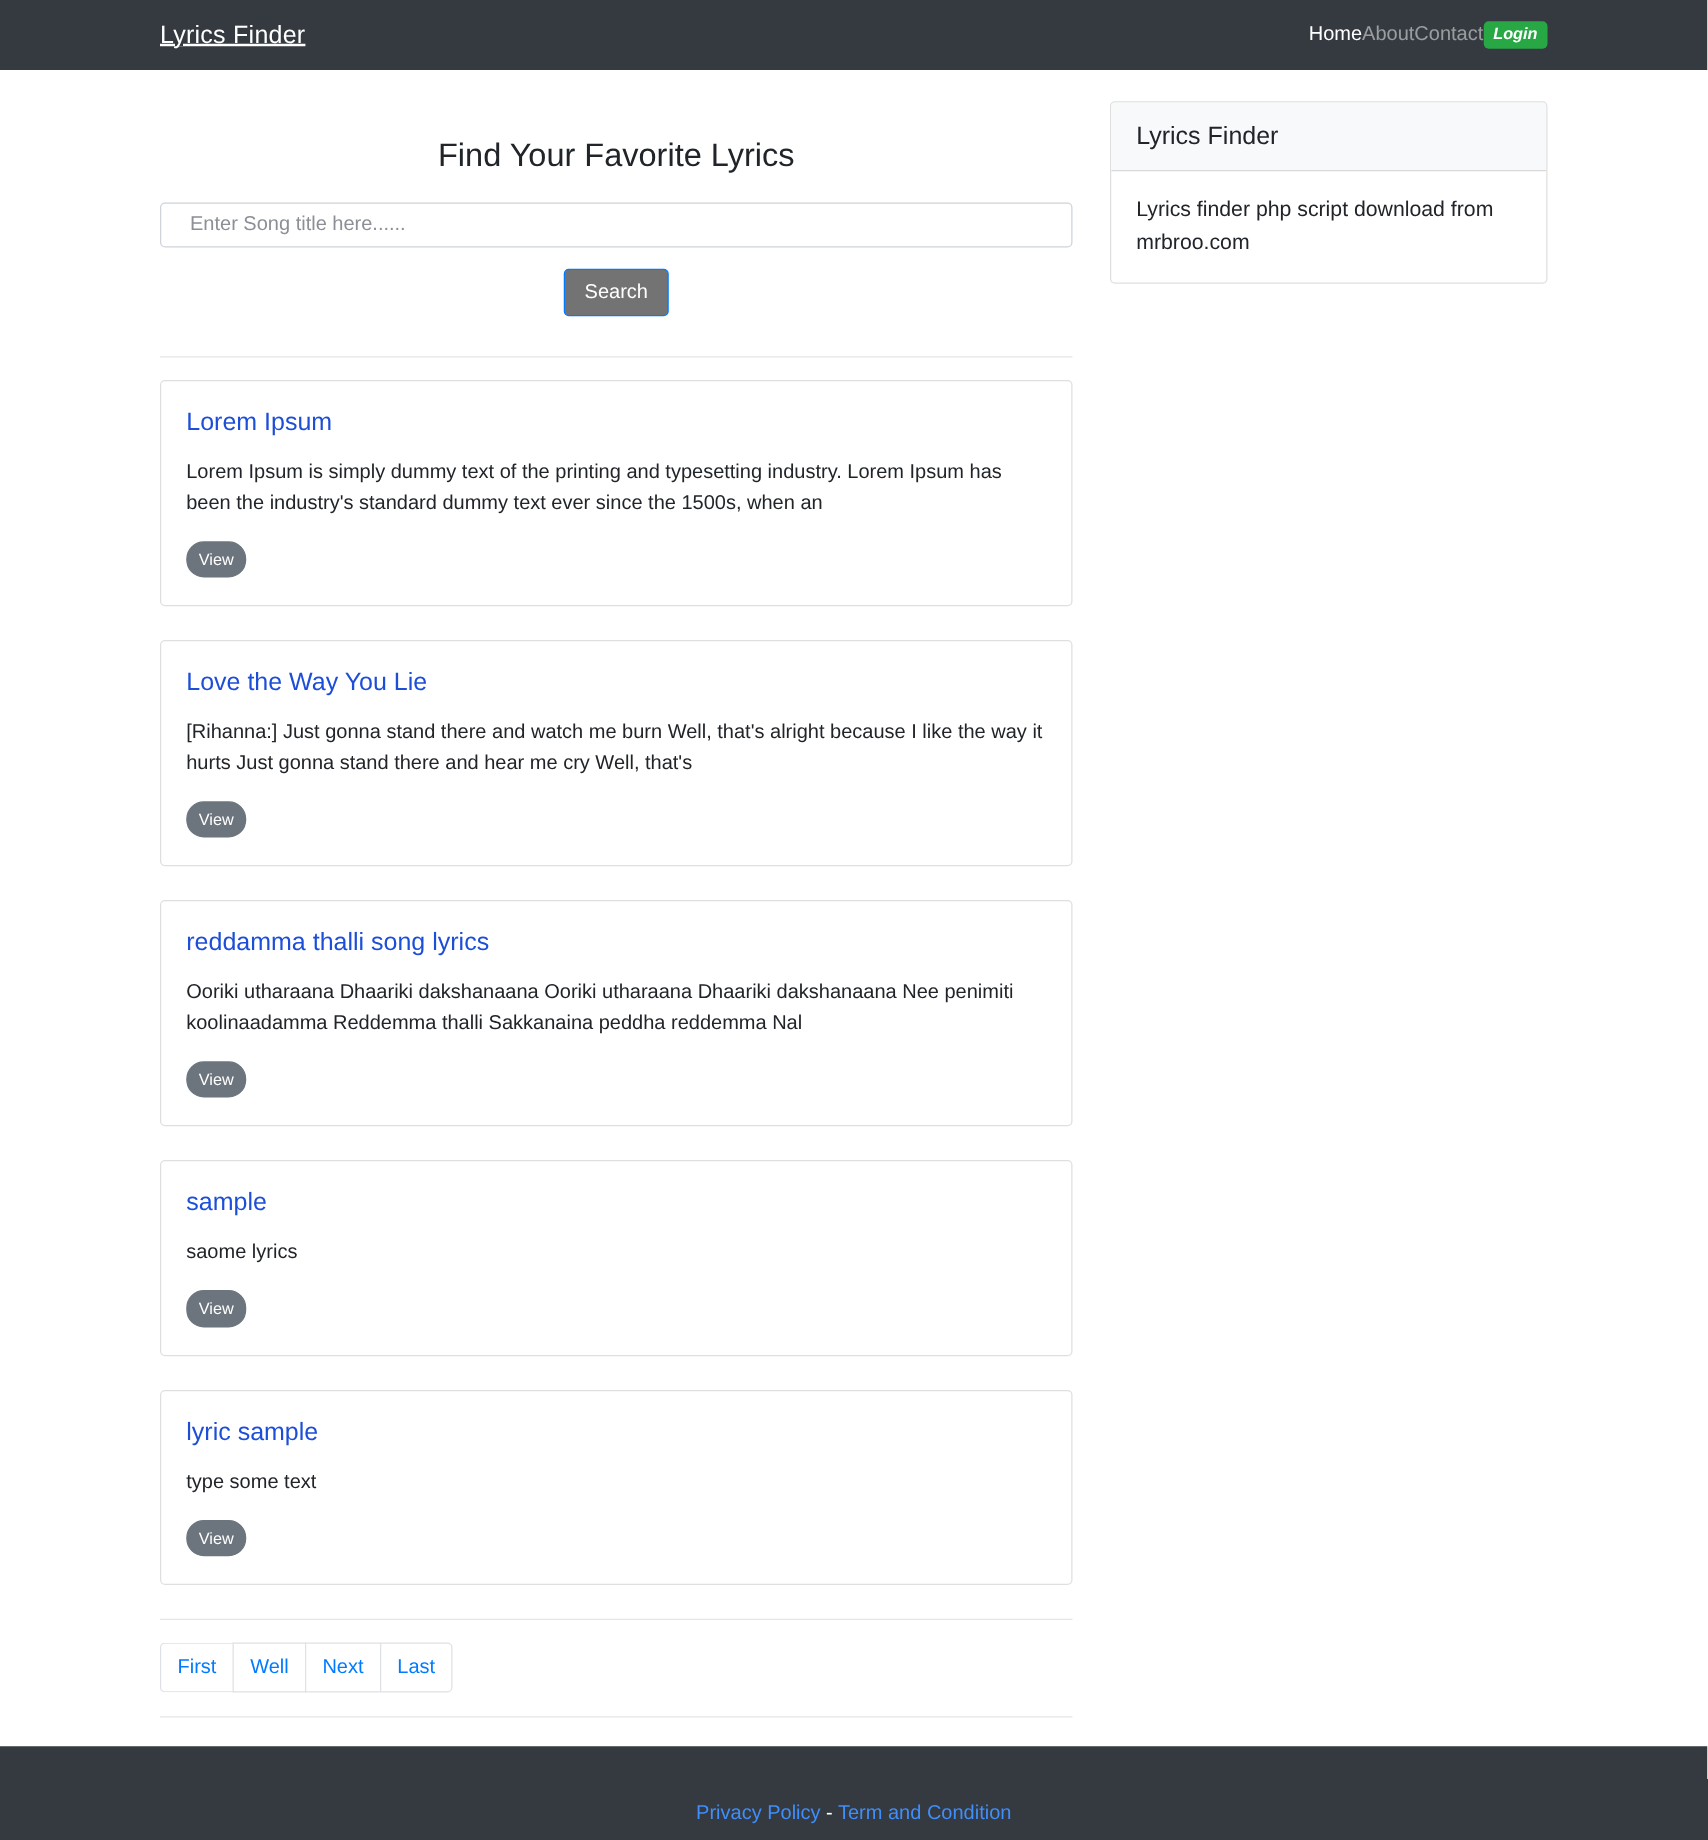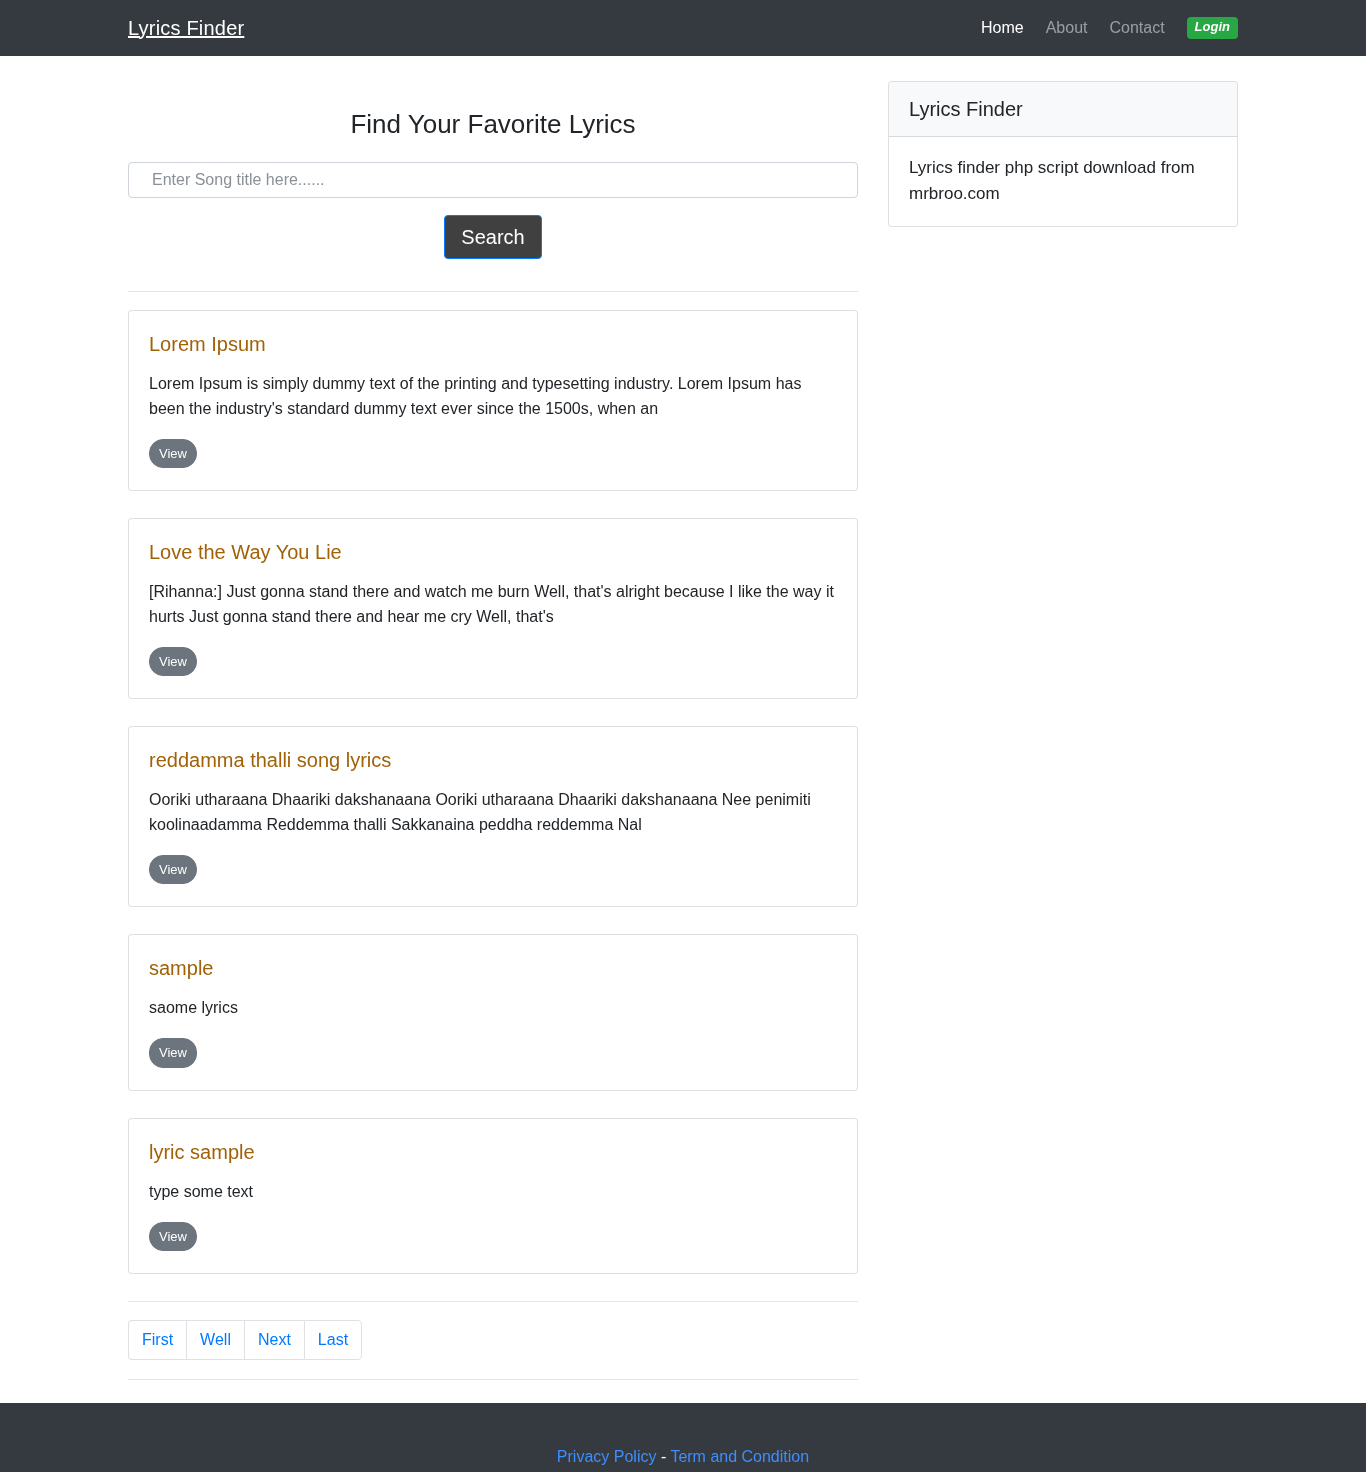--- a/index.html
+++ b/index.html
@@ -23,21 +23,20 @@
   }
   .navbar-brand {
     color: #ffffff;
     font-size: 20px;
     letter-spacing: .2px;
     white-space: nowrap;
   }
   .nav-links {
     display: flex;
     align-items: center;
-    gap: 22px;
   }
   .nav-link {
     font-size: 16px;
     color: rgba(255,255,255,.5);
     text-decoration: none;
     white-space: nowrap;
   }
   .nav-link.active { color: #ffffff; }
   .login-badge {
     background: #28a745;
@@ -89,24 +88,24 @@
   .search-input::placeholder { color: #8b9096; }
   .search-row { text-align: center; margin-top: 17px; }
   .btn {
     font-family: "Liberation Sans", sans-serif;
     border: 1px solid transparent;
     border-radius: 4px;
     cursor: pointer;
     line-height: 1.5;
   }
   .btn-primary {
-    background: #404040;
+    background: #737373;
     border-color: #007bff;
     color: #fff;
-    font-size: 20px;
+    font-size: 16px;
     padding: 6px 16px;
   }
   .btn-secondary {
     background: #6c757d;
     border-color: #6c757d;
     color: #fff;
     font-size: 13px;
     padding: 4px 9px;
   }
   hr.divider {
@@ -121,21 +120,21 @@
     border: 1px solid rgba(0,0,0,.125);
     border-radius: 4px;
     background: #fff;
     padding: 21px 20px 22px 20px;
     margin-bottom: 27px;
   }
   .lyric-title {
     margin: 0;
     font-size: 20px;
     font-weight: 500;
-    color: #a16207;
+    color: #1d4ed8;
     line-height: 1.2;
   }
   .lyric-text {
     margin: 16px 0 0 0;
     font-size: 16px;
     color: #212529;
     line-height: 1.55;
   }
   .lyric-card .btn-secondary { margin-top: 17px; border-radius: 14px; }
 

